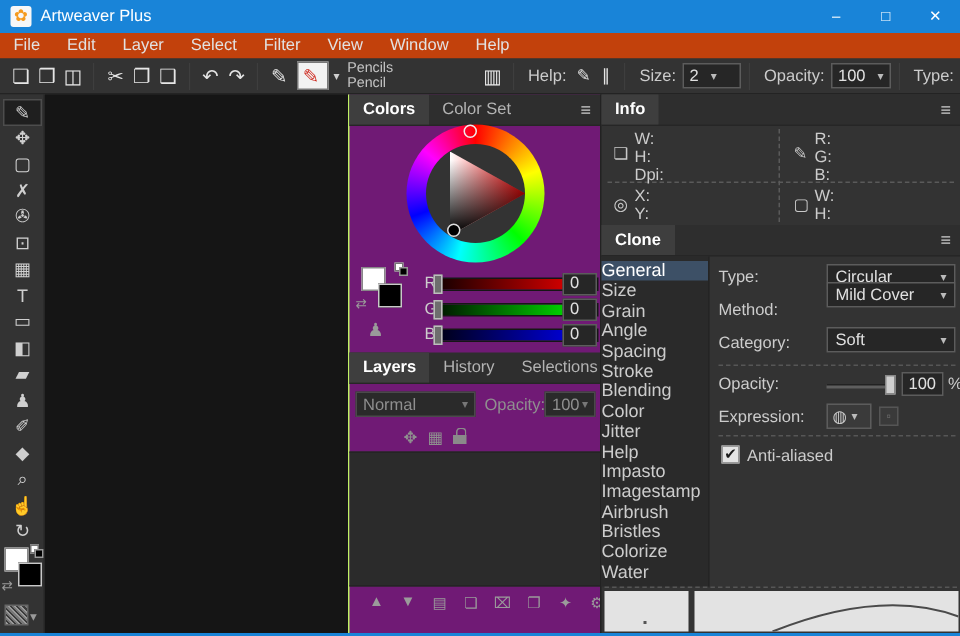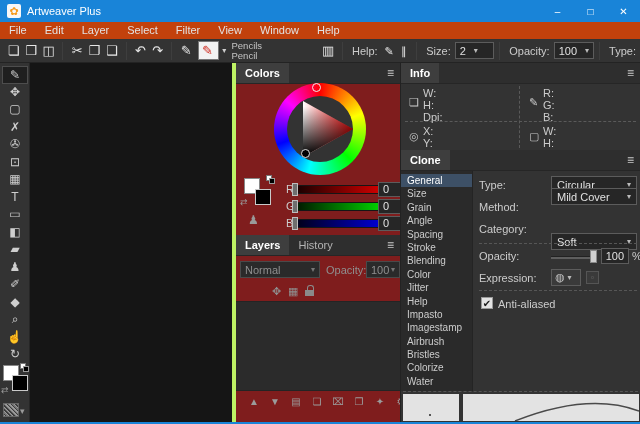--- a/index.html
+++ b/index.html
@@ -29,21 +29,21 @@
   .tb-chevron { color:#cfcfcf; font-size:8px; width:12px; text-align:center; }
   .brush-name { margin-left:2px; line-height:10px; font-size:9.5px; color:#c4c4c4; }
   .tb-label { color:#cccccc; margin:0 4px; }
   .tb-dd { height:17px; background:#262626; border:1px solid #5c5c5c; display:flex; align-items:center; padding:0 4px; color:#e0e0e0; }
   .tb-dd .chev { font-size:8px; color:#bbb; margin-left:8px; }
   
   .toolstrip { position:absolute; left:0; top:63px; width:30px; bottom:2px; background:#333333; border-right:1px solid #262626; }
   .tool { position:absolute; left:2px; width:26px; height:18px; text-align:center; font-size:12px; color:#cfcfcf; line-height:17px; }
   .tool.selected { background:#1f1f1f; border:1px solid #4d4d4d; }
   .canvas { position:absolute; left:30px; top:63px; width:202px; bottom:2px; background:#151515; }
-  .col1 { position:absolute; left:232px; top:63px; width:168px; bottom:2px; background:#7f1d1d; border-left:4px solid #bef264; }
+  .col1 { position:absolute; left:232px; top:63px; width:168px; bottom:2px; background:#701a75; border-left:1px solid #bef264; }
   .col2 { position:absolute; left:400px; top:63px; width:240px; bottom:2px; background:#333; border-left:1px solid #222; }
   .bottom-border { position:absolute; left:0; right:0; bottom:0; height:2px; background:#1984d8; }
   
   .phdr { position:absolute; left:0; right:0; height:21px; background:#2e2e2e; border-bottom:1px solid #262626; display:flex; align-items:center; }
   .ptab { padding:0 9px; line-height:20px; color:#b3b3b3; }
   .ptab.active { background:#3e3e3e; color:#ffffff; font-weight:bold; }
   .pmenu { margin-left:auto; margin-right:6px; color:#c9c9c9; font-size:12px; }
   
   .hue-ring { position:absolute; left:38px; top:20px; width:92px; height:92px; border-radius:50%;
     background:conic-gradient(#f00,#ff0 70deg,#0f0 135deg,#0ff 195deg,#00f 250deg,#f0f 310deg,#f00 360deg); }
@@ -76,21 +76,21 @@
   .icon-lock::after { content:""; position:absolute; bottom:0; left:0; width:9px; height:6px; background:#8a8a8a; }
   .icon-lock::before { content:""; position:absolute; top:0; left:1.5px; width:5px; height:5px; border:1.5px solid #8a8a8a; border-bottom:none; border-radius:3px 3px 0 0; }
   
   .info-body { position:absolute; left:0; right:0; top:21px; bottom:0; }
   .info-vdiv { position:absolute; left:118px; top:2px; bottom:2px; border-left:1px dashed #5a5a5a; }
   .info-hdiv { position:absolute; left:4px; right:4px; top:37px; border-top:1px dashed #5a5a5a; }
   .info-icon { position:absolute; color:#c9c9c9; font-size:11px; }
   .info-lines { position:absolute; line-height:12px; color:#cccccc; }
   
   .bp-list { position:absolute; left:0; top:0; bottom:0; width:72px; background:#2a2a2a; border-right:1px solid #242424; padding-top:3px; }
-  .bp-item { height:13.4px; line-height:13.4px; padding-left:6px; color:#cccccc; font-size:10px; }
+  .bp-item { height:13.4px; line-height:13.4px; color:#cccccc; font-size:12px; }
   .bp-item.selected { background:#3d5066; color:#fff; }
   .bp-label { position:absolute; left:78px; color:#cccccc; }
   .bp-dd { position:absolute; left:150px; width:86px; height:17px; background:#262626; border:1px solid #5c5c5c; display:flex; align-items:center; padding:0 5px; color:#e0e0e0; }
   .bp-dd .chev { margin-left:auto; font-size:8px; color:#bbb; }
   .bp-dash { position:absolute; left:78px; right:4px; border-top:1px dashed #565656; }
   .op-track { position:absolute; left:150px; width:44px; height:3px; background:#5e5e5e; border-top:1px solid #222; }
   .op-handle { position:absolute; width:7px; height:13px; background:#cfcfcf; border:1px solid #888; }
   .op-box { position:absolute; width:28px; height:16px; background:#262626; border:1px solid #5c5c5c; color:#e0e0e0; text-align:right; padding:1px 4px 0 0; }
   .expr-btn { position:absolute; height:17px; background:#3a3a3a; border:1px solid #5c5c5c; display:flex; align-items:center; padding:0 3px; color:#c9c9c9; }
   .expr-sm { position:absolute; width:13px; height:13px; background:#3a3a3a; border:1px solid #555; color:#777; font-size:8px; text-align:center; line-height:11px; }
@@ -194,20 +194,21 @@
   <span class="tiny-icon" style="left:20px; top:343px;">▾</span>
 </div>
 
 <div class="canvas"></div>
 
 <div class="col1">
 
   <div>
     <div class="phdr" style="top:0">
       <span class="ptab active">Colors</span>
+      <span class="ptab">Color Set</span>
       <span class="pmenu">≡</span>
     </div>
     <div class="hue-ring"></div>
     <div class="hue-inner"></div>
     <div class="sv-triangle"></div>
     <div class="hue-marker"></div>
     <div class="sv-marker"></div>
     <div class="swatch-fg" style="left:8px; top:115px;"></div>
     <div class="swatch-bg" style="left:19px; top:126px;"></div>
     <div class="swatch-mini-fg" style="left:30px; top:112px;"></div>
@@ -232,20 +233,21 @@
       <div class="cslider-track b"></div>
       <div class="cslider-handle"></div>
       <div class="cslider-box">0</div>
     </div>
   </div>
 
   <div>
     <div class="phdr" style="top:172px">
       <span class="ptab active">Layers</span>
       <span class="ptab">History</span>
+      <span class="ptab">Selections</span>
       <span class="pmenu">≡</span>
     </div>
     <div class="dd" style="position:absolute; left:4px; top:198px; width:80px; height:17px;">
       <span>Normal</span>
       <span class="chev">▾</span>
     </div>
     <span class="gray" style="position:absolute; left:90px; top:201px;">Opacity:</span>
     <div class="dd" style="position:absolute; left:130px; top:198px; width:34px; height:17px;">
       <span>100</span>
       <span class="chev">▾</span>
@@ -329,21 +331,21 @@
       <div class="bp-dd" style="top:5px">
         <span>Circular</span>
         <span class="chev">▾</span>
       </div>
       <span class="bp-label" style="top:30px">Method:</span>
       <div class="bp-dd" style="top:17px">
         <span>Mild Cover</span>
         <span class="chev">▾</span>
       </div>
       <span class="bp-label" style="top:52px">Category:</span>
-      <div class="bp-dd" style="top:62px">
+      <div class="bp-dd" style="top:47px">
         <span>Soft</span>
         <span class="chev">▾</span>
       </div>
       <div class="bp-dash" style="top:72px"></div>
       <span class="bp-label" style="top:79px">Opacity:</span>
       <div class="op-track" style="top:85px"></div>
       <div class="op-handle" style="left:189px; top:79px;"></div>
       <div class="op-box" style="left:200px; top:77px;">100</div>
       <span class="bp-label" style="left:231px; top:79px;">%</span>
       <span class="bp-label" style="top:101px">Expression:</span>

